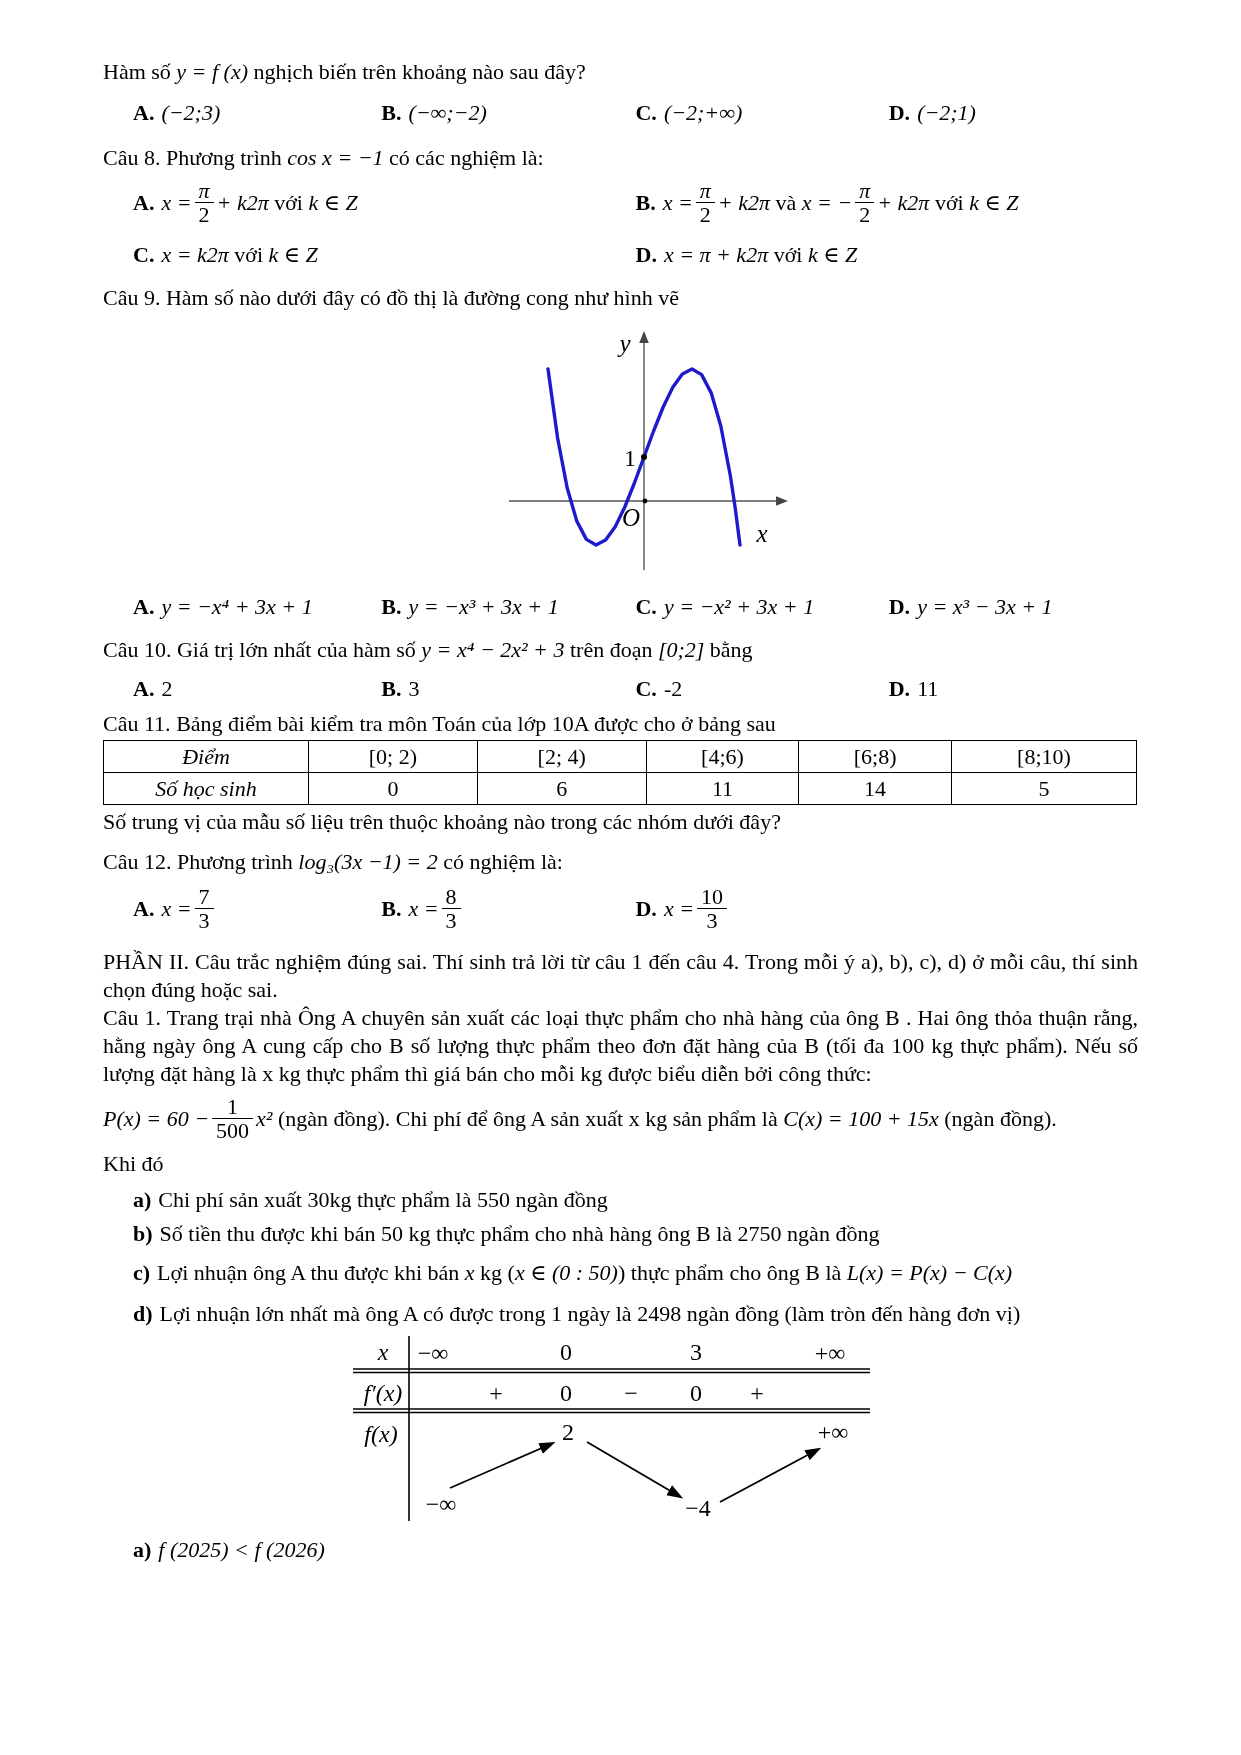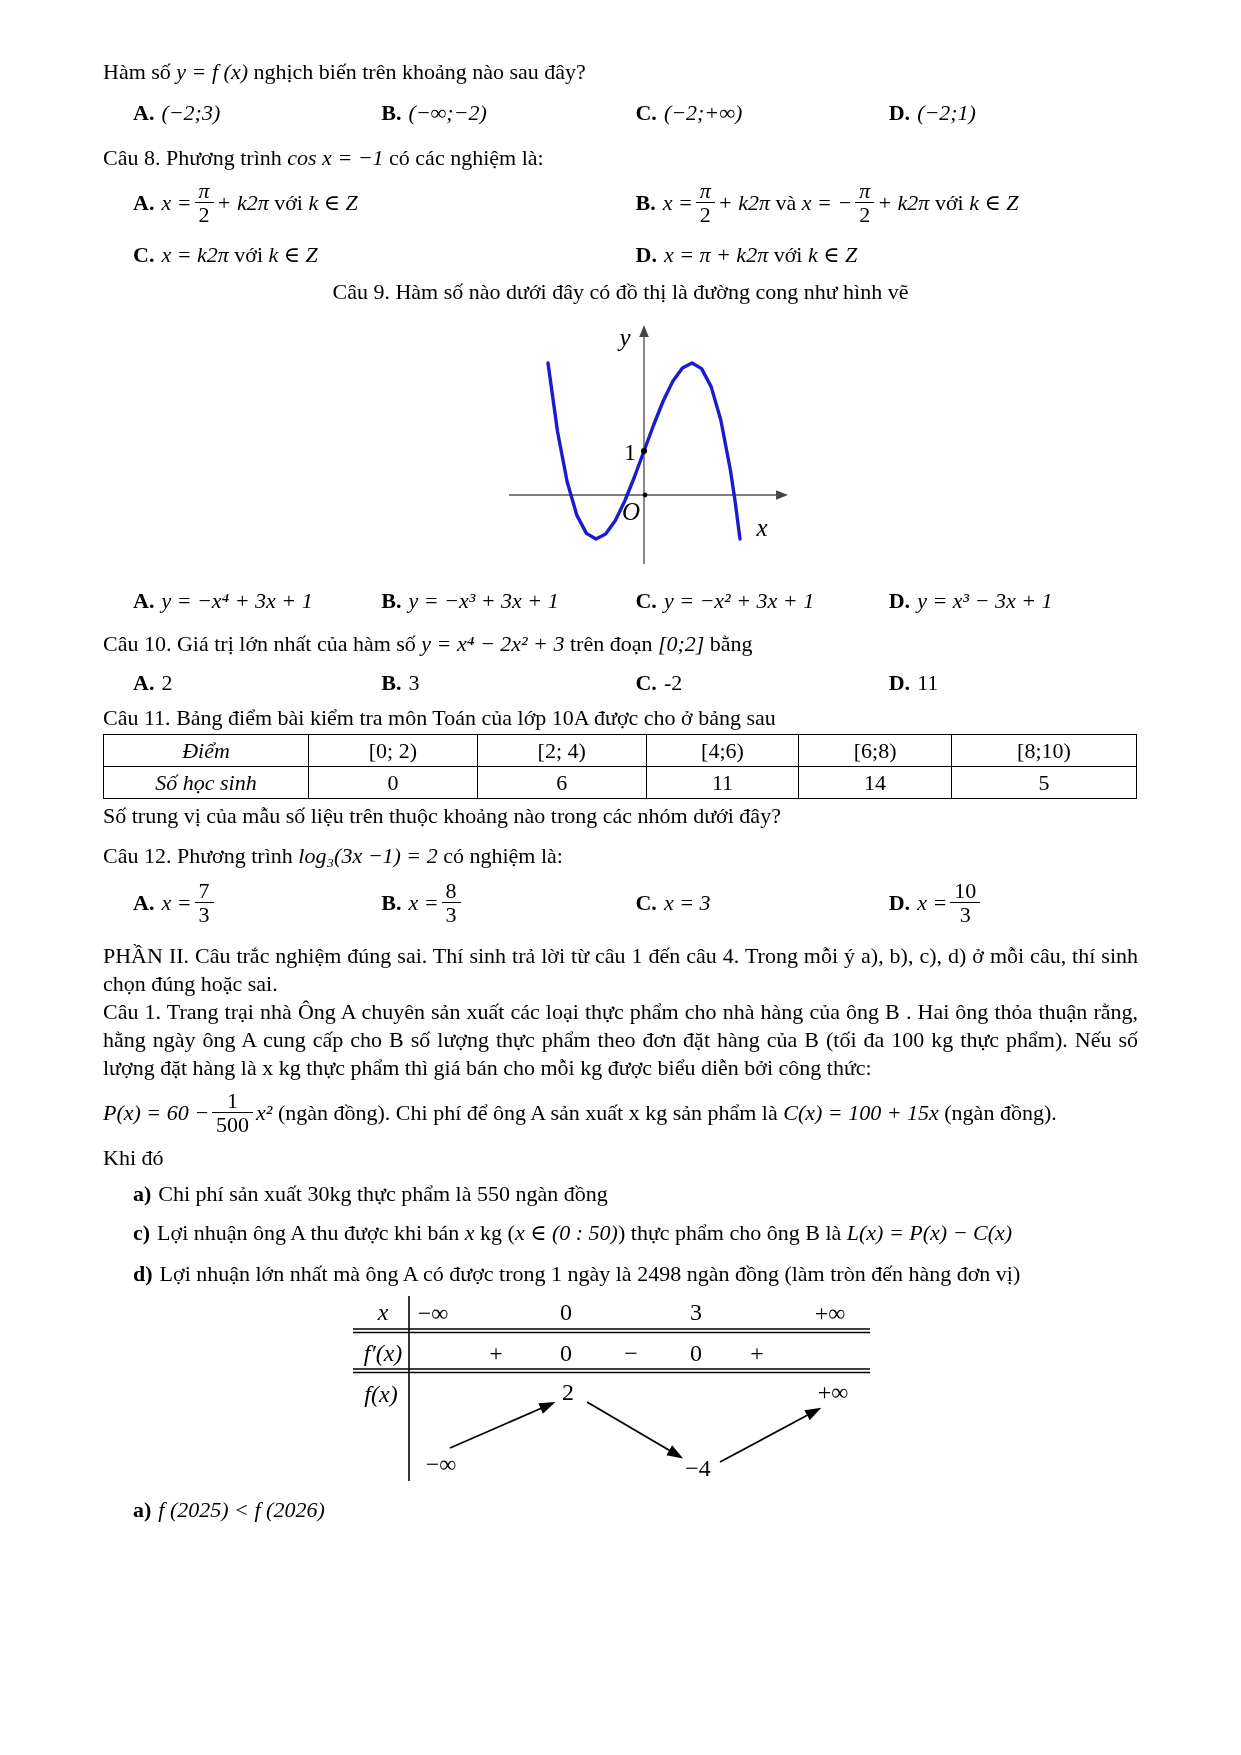--- a/index.html
+++ b/index.html
@@ -67,21 +67,21 @@
       <span>và</span>
       <span class="mi">x = −</span><span class="frac"><span class="fn mi">π</span><span class="fd">2</span></span><span class="mi">+ k2π</span>
       <span>với</span> <span class="mi">k ∈ Z</span>
     </div>
   </div>
   <div class="opts2" style="margin-top:8px;">
     <div class="opt"><span class="lbl">C.</span><span class="mi">x = k2π</span> <span>với</span> <span class="mi">k ∈ Z</span></div>
     <div class="opt"><span class="lbl">D.</span><span class="mi">x = π + k2π</span> <span>với</span> <span class="mi">k ∈ Z</span></div>
   </div>
 
-  <div class="line" style="margin-top:8px;text-align:center;">
+  <div class="line" style="margin-top:14px;">
     <span class="qt">Câu 9.</span>
     <span>Hàm số nào dưới đây có đồ thị là đường cong như hình vẽ</span>
   </div>
 
   <div class="graph-wrap">
     <svg width="300" height="258" viewBox="0 0 300 258">
       <defs>
         <marker id="ah" viewBox="0 0 10 10" refX="7.5" refY="5" markerWidth="8.5" markerHeight="8.5" orient="auto-start-reverse">
           <path d="M0,1 L10,5 L0,9 z" fill="#444"></path>
         </marker>
@@ -152,21 +152,20 @@
 
   <div class="line" style="margin-top:12px;">
     <span class="qt">Câu 12.</span>
     <span>Phương trình</span>
     <span class="mi">log₃(3x −1) = 2</span>
     <span>có nghiệm là:</span>
   </div>
   <div class="opts4 fracrow" style="margin-top:4px;">
     <div class="opt"><span class="lbl">A.</span><span class="mi">x =</span><span class="frac"><span class="fn">7</span><span class="fd">3</span></span></div>
     <div class="opt"><span class="lbl">B.</span><span class="mi">x =</span><span class="frac"><span class="fn">8</span><span class="fd">3</span></span></div>
-    <div class="opt"><span class="lbl">C.</span><span class="mi">x = 3</span></div>
     <div class="opt"><span class="lbl">D.</span><span class="mi">x =</span><span class="frac"><span class="fn">10</span><span class="fd">3</span></span></div>
   </div>
 
   <div class="para" style="margin-top:10px;">
     <span class="qt">PHẦN II. Câu trắc nghiệm đúng sai.</span>
     <span>Thí sinh trả lời từ câu 1 đến câu 4. Trong mỗi ý a), b), c), d) ở mỗi câu, thí sinh chọn đúng hoặc sai.</span>
   </div>
 
   <div class="para">
     <span class="qt">Câu 1.</span>
@@ -177,20 +176,23 @@
     <span>(ngàn đồng). Chi phí để ông A sản xuất x kg sản phẩm là</span>
     <span class="mi">C(x) = 100 + 15x</span>
     <span>(ngàn đồng).</span>
   </div>
   <div class="line" style="margin-top:2px;">
     <span>Khi đó</span>
   </div>
   <div class="items">
     <div class="line" style="margin-top:8px;">
       <span class="lbl">a)</span><span>Chi phí sản xuất 30kg thực phẩm là 550 ngàn đồng</span>
+    </div>
+    <div class="line" style="margin-top:6px;">
+      <span class="lbl">b)</span><span>Số tiền thu được khi bán 50 kg thực phẩm cho nhà hàng ông B là 2750 ngàn đồng</span>
     </div>
     <div class="line" style="margin-top:8px;line-height:34px;">
       <span class="lbl">c)</span><span>Lợi nhuận ông A thu được khi bán</span>
       <span class="mi">x</span>
       <span>kg (</span><span class="mi">x ∈ (0 : 50)</span><span>) thực phẩm cho ông B là</span>
       <span class="mi">L(x) = P(x) − C(x)</span>
     </div>
     <div class="line" style="margin-top:10px;">
       <span class="lbl">d)</span><span>Lợi nhuận lớn nhất mà ông A có được trong 1 ngày là 2498 ngàn đồng (làm tròn đến hàng đơn vị)</span>
     </div>

